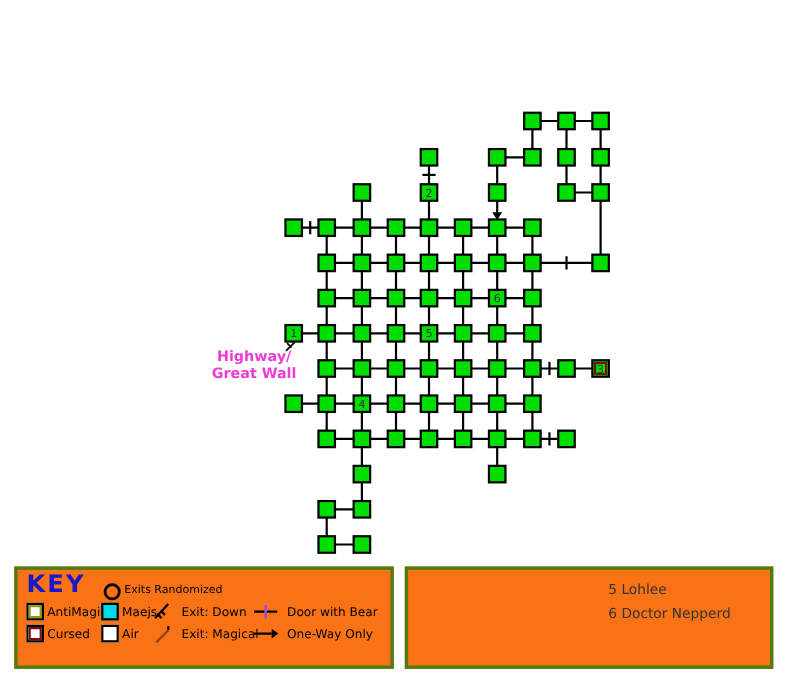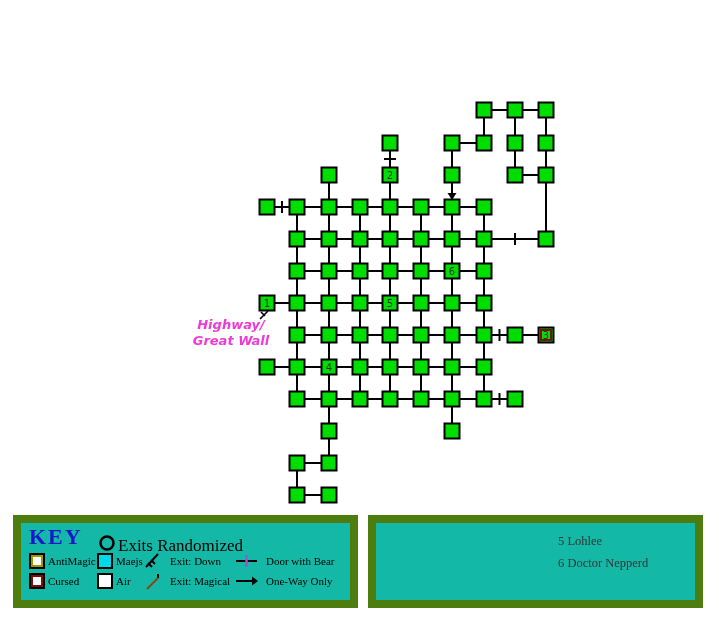--- a/index.html
+++ b/index.html
@@ -7,34 +7,34 @@
          font-family:"DejaVu Sans",sans-serif;}
   
   #header{position:absolute;top:8px;left:0;width:719px;text-align:center;}
   #map-title{font-size:28px;color:#1f1f1f;font-weight:400;letter-spacing:1px;}
   #map-author{font-size:17px;color:#333;margin-top:5px;}
   #map-levels{font-size:13px;color:#333;margin-top:8px;letter-spacing:1px;}
   
   #map-svg{position:absolute;top:0;left:0;}
   
   #highway{position:absolute;left:183px;top:317px;width:96px;text-align:center;
-           font-style:italic;font-weight:bold;font-size:13px;line-height:16px;color:#ee3ad6;}
+           font-weight:bold;font-size:13px;line-height:16px;color:#ee3ad6;}
   
-  .box{position:absolute;background:#14b8a6;border:8px solid #4d7c0f;box-sizing:border-box;font-family:Liberation Serif, serif;}
+  .box{position:absolute;background:#f97316;border:3px solid #4d7c0f;box-sizing:border-box;}
   #key-box{left:13px;top:515px;width:345px;height:93px;}
   #npc-box{left:368px;top:515px;width:335px;height:93px;}
   #key-title{position:absolute;left:8px;top:1px;font-size:22px;font-weight:bold;
              color:#1717cc;letter-spacing:2px;}
   .key-row{position:relative;height:20px;}
   #key-rows{position:absolute;top:28px;left:0;right:0;}
   .cell{position:absolute;top:2px;font-size:11px;color:#000;white-space:nowrap;}
   .c1i{left:8px}.c1l{left:27px;top:4px}.c2i{left:76px}.c2l{left:95px;top:4px}
   .c3i{left:122px}.c3l{left:149px;top:4px}.c4i{left:214px}.c4l{left:245px;top:4px}
   #rand-icon{position:absolute;left:77px;top:11px;}
-  #rand-label{position:absolute;left:97px;top:13px;font-size:17px;color:#000;text-align:center;}
+  #rand-label{position:absolute;left:97px;top:13px;font-size:10px;color:#000;text-align:center;}
   .swatch{display:inline-block;width:12px;height:12px;border:2px solid #000;}
   .npc-col{position:absolute;top:7px;font-size:12.5px;color:#333;line-height:22px;}
   #npc-col1{left:14px;} #npc-col2{left:182px;}
   .stroke-black{stroke:#000;fill:none;stroke-width:2;}
   .stroke-magical{stroke:#8b4513;fill:none;stroke-width:2;}
   .stroke-lock{stroke:#a050d0;fill:none;stroke-width:2.5;}
 </style>
 </head>
 <body>
 

